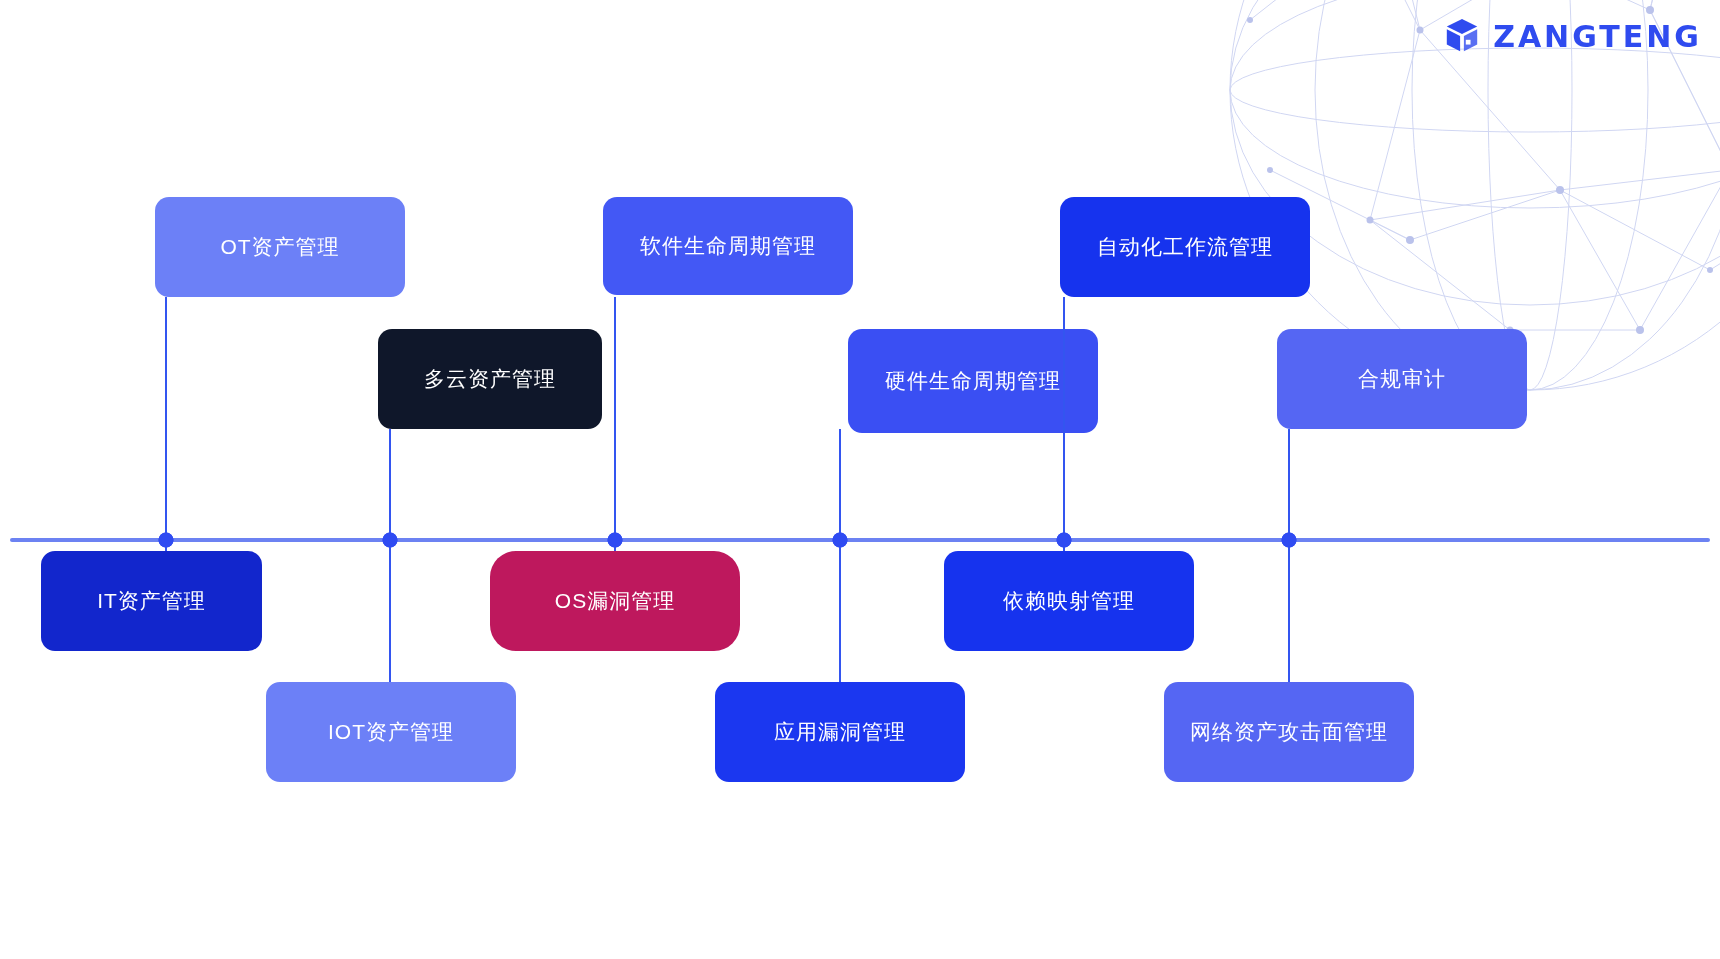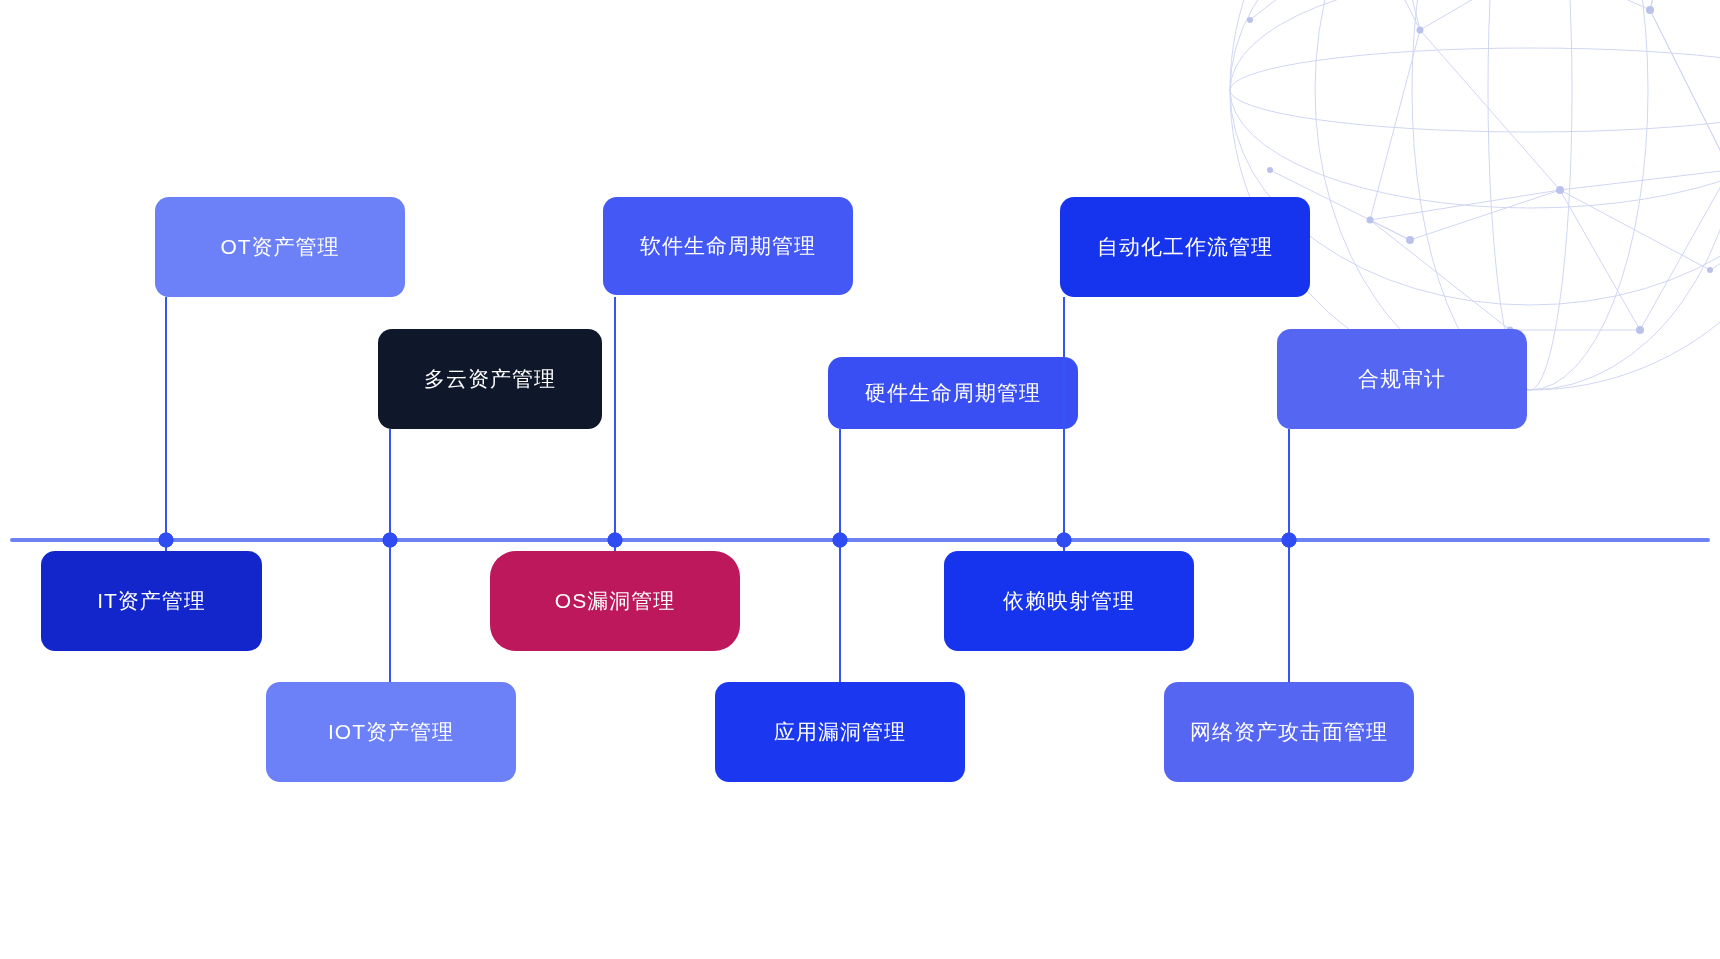--- a/index.html
+++ b/index.html
@@ -130,20 +130,31 @@
         <circle cx="120" cy="80" r="3"></circle>
       <circle cx="480" cy="60" r="3"></circle>
         <circle cx="600" cy="230" r="3"></circle>
       <circle cx="612" cy="430" r="3"></circle>
         <circle cx="60" cy="400" r="3"></circle>
       <circle cx="40" cy="250" r="3"></circle>
         <circle cx="500" cy="500" r="3"></circle>
     </g>
   </svg>
 
+  <div id="logo-block">
+    <svg id="logo-mark" viewBox="0 0 40 40" xmlns="http://www.w3.org/2000/svg">
+      <g fill="#2F4BEF">
+        <path d="M20 2 L36 10 L20 18 L4 10 Z"></path>
+        <path d="M4 13 L18 20 L18 36 L4 29 Z"></path>
+        <path d="M22 20 L36 13 L36 29 L22 36 Z" opacity="0.8"></path>
+        <rect x="24" y="24" width="5" height="5" fill="#ffffff"></rect>
+      </g>
+    </svg>
+    <span id="logo-text">ZANGTENG</span>
+  </div>
 
 
   <div id="timeline-axis"></div>
 
   <div id="nodes-layer">
       <div class="connector" style="left: 166px; background: rgb(51, 85, 240); top: 297px; height: 243px;"></div>
       <div class="card" style="left: 155px; top: 197px; width: 250px; height: 100px; background: rgb(108, 128, 247);">
         <span>OT资产管理</span>
       </div>
       <div class="axis-node" style="left: 166px; top: 540px; background: rgb(47, 75, 242);"></div>
@@ -166,21 +177,21 @@
       <div class="card" style="left: 603px; top: 197px; width: 250px; height: 98px; background: rgb(67, 88, 245);">
         <span>软件生命周期管理</span>
       </div>
       <div class="axis-node" style="left: 615px; top: 540px; background: rgb(47, 75, 242);"></div>
       <div class="connector" style="left: 615px; background: rgb(51, 85, 240); top: 540px; height: 11px;"></div>
       <div class="card" style="left: 490px; top: 551px; width: 250px; height: 100px; background: #be185d; border-radius: 26px;">
         <span>OS漏洞管理</span>
       </div>
       <div class="axis-node" style="left: 615px; top: 540px; background: rgb(47, 75, 242);"></div>
       <div class="connector" style="left: 840px; background: rgb(51, 85, 240); top: 429px; height: 111px;"></div>
-      <div class="card" style="left: 828px; top: 329px; width: 250px; height: 72px; background: rgb(58, 79, 243); margin-top: 28px;">
+      <div class="card" style="left: 848px; top: 329px; width: 250px; height: 104px; background: rgb(58, 79, 243);">
         <span>硬件生命周期管理</span>
       </div>
       <div class="axis-node" style="left: 840px; top: 540px; background: rgb(47, 75, 242);"></div>
       <div class="connector" style="left: 840px; background: rgb(51, 85, 240); top: 540px; height: 142px;"></div>
       <div class="card" style="left: 715px; top: 682px; width: 250px; height: 100px; background: rgb(27, 55, 240);">
         <span>应用漏洞管理</span>
       </div>
       <div class="axis-node" style="left: 840px; top: 540px; background: rgb(47, 75, 242);"></div>
       <div class="connector" style="left: 1064px; background: rgb(51, 85, 240); top: 297px; height: 243px;"></div>
       <div class="card" style="left: 1060px; top: 197px; width: 250px; height: 100px; background: rgb(22, 51, 238);">

